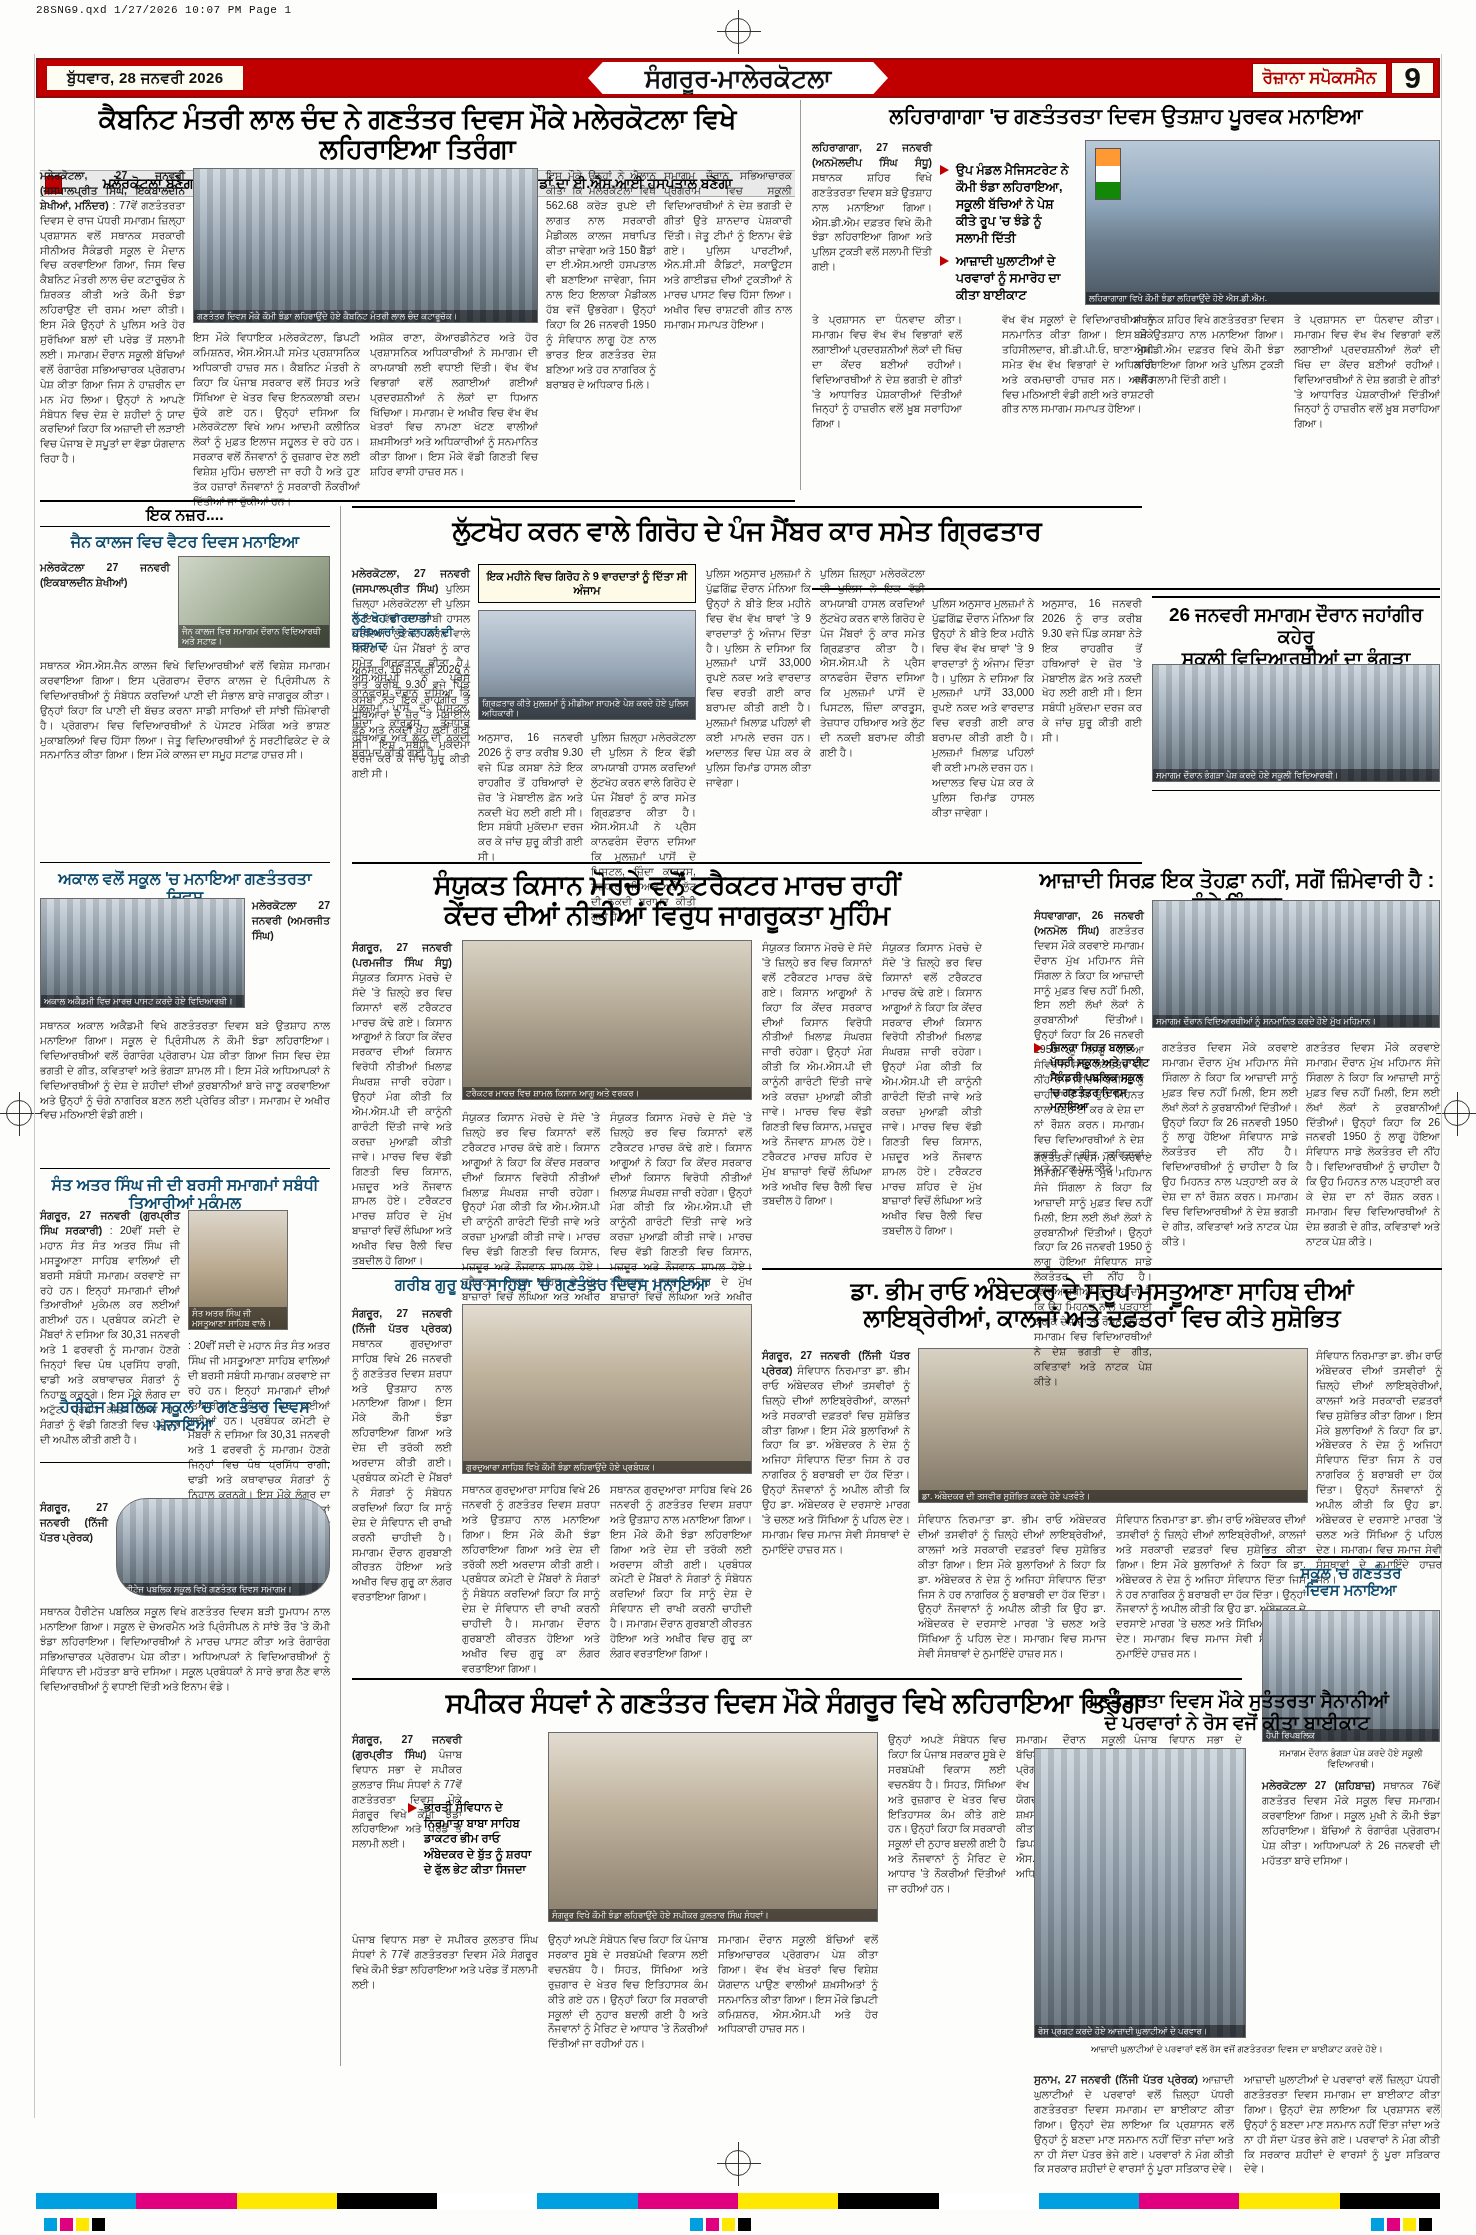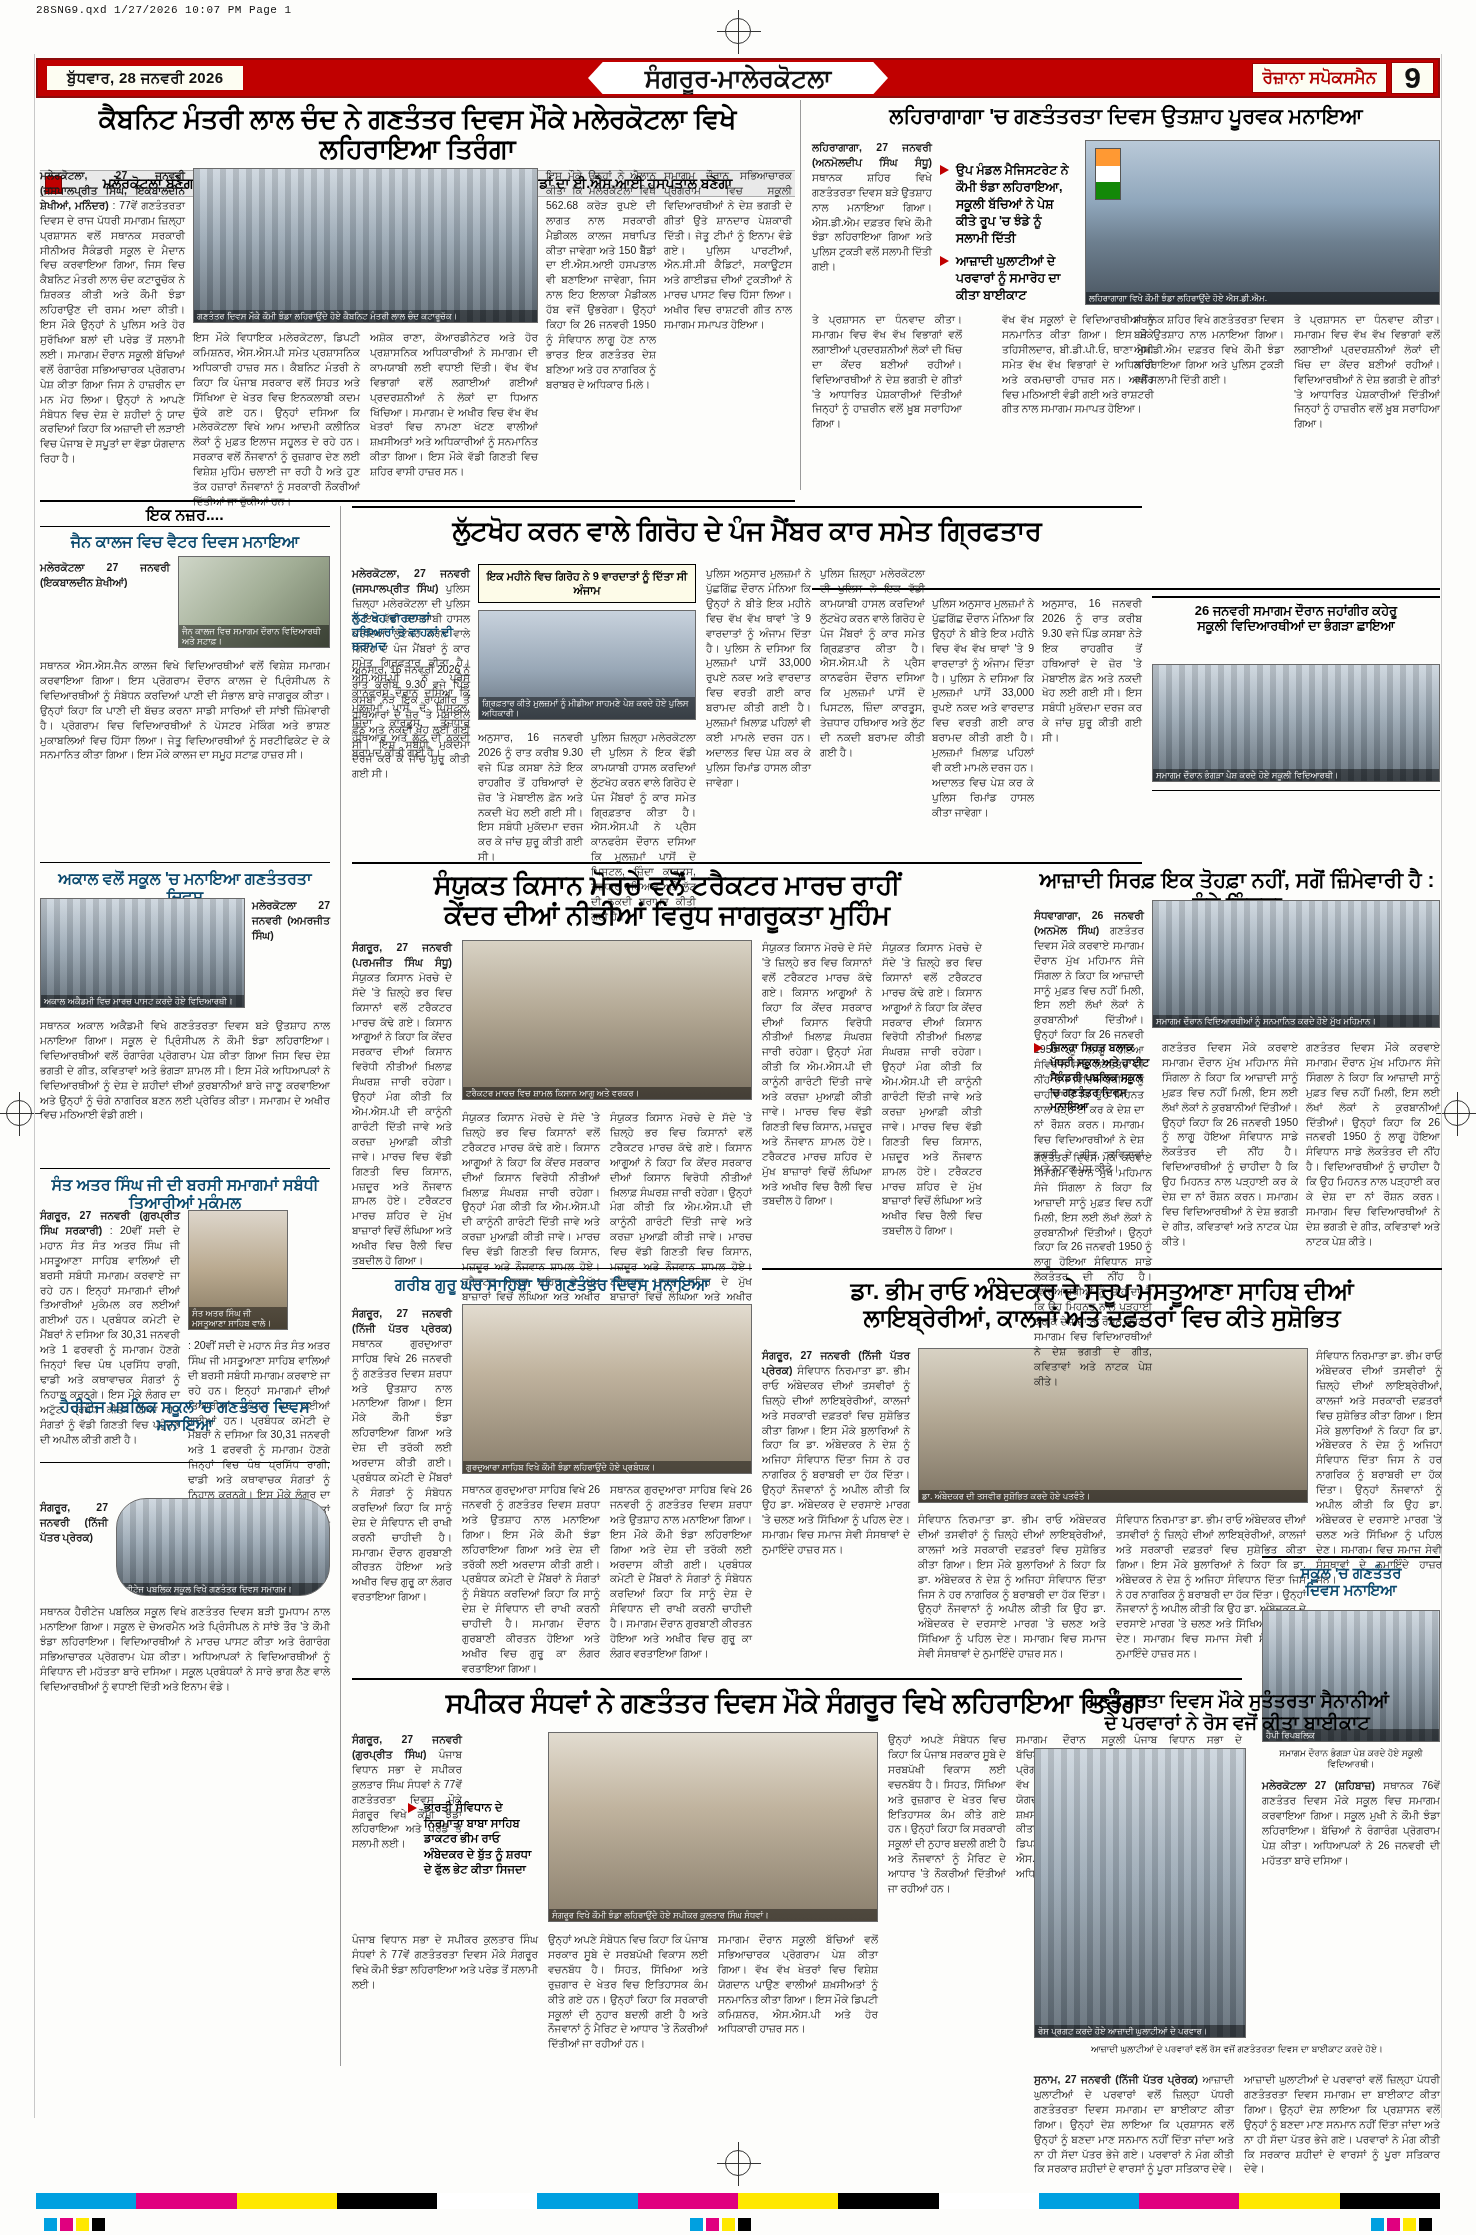--- a/index.html
+++ b/index.html
@@ -338,21 +338,21 @@
   </div>
   <div class="blk body-text" style="left:762px; top:1348px; width:148px;">
     <span class="dateline">ਸੰਗਰੂਰ, 27 ਜਨਵਰੀ (ਨਿੱਜੀ ਪੱਤਰ ਪ੍ਰੇਰਕ)</span>
     <span>ਸੰਵਿਧਾਨ ਨਿਰਮਾਤਾ ਡਾ. ਭੀਮ ਰਾਓ ਅੰਬੇਦਕਰ ਦੀਆਂ ਤਸਵੀਰਾਂ ਨੂੰ ਜ਼ਿਲ੍ਹੇ ਦੀਆਂ ਲਾਇਬ੍ਰੇਰੀਆਂ, ਕਾਲਜਾਂ ਅਤੇ ਸਰਕਾਰੀ ਦਫ਼ਤਰਾਂ ਵਿਚ ਸੁਸ਼ੋਭਿਤ ਕੀਤਾ ਗਿਆ। ਇਸ ਮੌਕੇ ਬੁਲਾਰਿਆਂ ਨੇ ਕਿਹਾ ਕਿ ਡਾ. ਅੰਬੇਦਕਰ ਨੇ ਦੇਸ਼ ਨੂੰ ਅਜਿਹਾ ਸੰਵਿਧਾਨ ਦਿੱਤਾ ਜਿਸ ਨੇ ਹਰ ਨਾਗਰਿਕ ਨੂੰ ਬਰਾਬਰੀ ਦਾ ਹੱਕ ਦਿੱਤਾ। ਉਨ੍ਹਾਂ ਨੌਜਵਾਨਾਂ ਨੂੰ ਅਪੀਲ ਕੀਤੀ ਕਿ ਉਹ ਡਾ. ਅੰਬੇਦਕਰ ਦੇ ਦਰਸਾਏ ਮਾਰਗ 'ਤੇ ਚਲਣ ਅਤੇ ਸਿੱਖਿਆ ਨੂੰ ਪਹਿਲ ਦੇਣ। ਸਮਾਗਮ ਵਿਚ ਸਮਾਜ ਸੇਵੀ ਸੰਸਥਾਵਾਂ ਦੇ ਨੁਮਾਇੰਦੇ ਹਾਜ਼ਰ ਸਨ।</span>
   </div>
   <div class="blk body-text" style="left:918px; top:1512px; width:188px;">ਸੰਵਿਧਾਨ ਨਿਰਮਾਤਾ ਡਾ. ਭੀਮ ਰਾਓ ਅੰਬੇਦਕਰ ਦੀਆਂ ਤਸਵੀਰਾਂ ਨੂੰ ਜ਼ਿਲ੍ਹੇ ਦੀਆਂ ਲਾਇਬ੍ਰੇਰੀਆਂ, ਕਾਲਜਾਂ ਅਤੇ ਸਰਕਾਰੀ ਦਫ਼ਤਰਾਂ ਵਿਚ ਸੁਸ਼ੋਭਿਤ ਕੀਤਾ ਗਿਆ। ਇਸ ਮੌਕੇ ਬੁਲਾਰਿਆਂ ਨੇ ਕਿਹਾ ਕਿ ਡਾ. ਅੰਬੇਦਕਰ ਨੇ ਦੇਸ਼ ਨੂੰ ਅਜਿਹਾ ਸੰਵਿਧਾਨ ਦਿੱਤਾ ਜਿਸ ਨੇ ਹਰ ਨਾਗਰਿਕ ਨੂੰ ਬਰਾਬਰੀ ਦਾ ਹੱਕ ਦਿੱਤਾ। ਉਨ੍ਹਾਂ ਨੌਜਵਾਨਾਂ ਨੂੰ ਅਪੀਲ ਕੀਤੀ ਕਿ ਉਹ ਡਾ. ਅੰਬੇਦਕਰ ਦੇ ਦਰਸਾਏ ਮਾਰਗ 'ਤੇ ਚਲਣ ਅਤੇ ਸਿੱਖਿਆ ਨੂੰ ਪਹਿਲ ਦੇਣ। ਸਮਾਗਮ ਵਿਚ ਸਮਾਜ ਸੇਵੀ ਸੰਸਥਾਵਾਂ ਦੇ ਨੁਮਾਇੰਦੇ ਹਾਜ਼ਰ ਸਨ।</div>
   <div class="blk body-text" style="left:1116px; top:1512px; width:190px;">ਸੰਵਿਧਾਨ ਨਿਰਮਾਤਾ ਡਾ. ਭੀਮ ਰਾਓ ਅੰਬੇਦਕਰ ਦੀਆਂ ਤਸਵੀਰਾਂ ਨੂੰ ਜ਼ਿਲ੍ਹੇ ਦੀਆਂ ਲਾਇਬ੍ਰੇਰੀਆਂ, ਕਾਲਜਾਂ ਅਤੇ ਸਰਕਾਰੀ ਦਫ਼ਤਰਾਂ ਵਿਚ ਸੁਸ਼ੋਭਿਤ ਕੀਤਾ ਗਿਆ। ਇਸ ਮੌਕੇ ਬੁਲਾਰਿਆਂ ਨੇ ਕਿਹਾ ਕਿ ਡਾ. ਅੰਬੇਦਕਰ ਨੇ ਦੇਸ਼ ਨੂੰ ਅਜਿਹਾ ਸੰਵਿਧਾਨ ਦਿੱਤਾ ਜਿਸ ਨੇ ਹਰ ਨਾਗਰਿਕ ਨੂੰ ਬਰਾਬਰੀ ਦਾ ਹੱਕ ਦਿੱਤਾ। ਉਨ੍ਹਾਂ ਨੌਜਵਾਨਾਂ ਨੂੰ ਅਪੀਲ ਕੀਤੀ ਕਿ ਉਹ ਡਾ. ਅੰਬੇਦਕਰ ਦੇ ਦਰਸਾਏ ਮਾਰਗ 'ਤੇ ਚਲਣ ਅਤੇ ਸਿੱਖਿਆ ਨੂੰ ਪਹਿਲ ਦੇਣ। ਸਮਾਗਮ ਵਿਚ ਸਮਾਜ ਸੇਵੀ ਸੰਸਥਾਵਾਂ ਦੇ ਨੁਮਾਇੰਦੇ ਹਾਜ਼ਰ ਸਨ।</div>
   <div class="blk body-text" style="left:1316px; top:1348px; width:126px;">ਸੰਵਿਧਾਨ ਨਿਰਮਾਤਾ ਡਾ. ਭੀਮ ਰਾਓ ਅੰਬੇਦਕਰ ਦੀਆਂ ਤਸਵੀਰਾਂ ਨੂੰ ਜ਼ਿਲ੍ਹੇ ਦੀਆਂ ਲਾਇਬ੍ਰੇਰੀਆਂ, ਕਾਲਜਾਂ ਅਤੇ ਸਰਕਾਰੀ ਦਫ਼ਤਰਾਂ ਵਿਚ ਸੁਸ਼ੋਭਿਤ ਕੀਤਾ ਗਿਆ। ਇਸ ਮੌਕੇ ਬੁਲਾਰਿਆਂ ਨੇ ਕਿਹਾ ਕਿ ਡਾ. ਅੰਬੇਦਕਰ ਨੇ ਦੇਸ਼ ਨੂੰ ਅਜਿਹਾ ਸੰਵਿਧਾਨ ਦਿੱਤਾ ਜਿਸ ਨੇ ਹਰ ਨਾਗਰਿਕ ਨੂੰ ਬਰਾਬਰੀ ਦਾ ਹੱਕ ਦਿੱਤਾ। ਉਨ੍ਹਾਂ ਨੌਜਵਾਨਾਂ ਨੂੰ ਅਪੀਲ ਕੀਤੀ ਕਿ ਉਹ ਡਾ. ਅੰਬੇਦਕਰ ਦੇ ਦਰਸਾਏ ਮਾਰਗ 'ਤੇ ਚਲਣ ਅਤੇ ਸਿੱਖਿਆ ਨੂੰ ਪਹਿਲ ਦੇਣ। ਸਮਾਗਮ ਵਿਚ ਸਮਾਜ ਸੇਵੀ ਸੰਸਥਾਵਾਂ ਦੇ ਨੁਮਾਇੰਦੇ ਹਾਜ਼ਰ ਸਨ।</div>
 
   <div class="blk rule2" style="left:1152px; top:596px; width:288px;"></div>
-  <div class="blk h2" style="left:1152px; top:604px; width:288px; font-size:13px;">
+  <div class="blk h2" style="left:1152px; top:604px; width:288px; font-size:19px;">
     <div>26 ਜਨਵਰੀ ਸਮਾਗਮ ਦੌਰਾਨ ਜਹਾਂਗੀਰ ਕਹੇਰੂ</div>
     <div>ਸਕੂਲੀ ਵਿਦਿਆਰਥੀਆਂ ਦਾ ਭੰਗੜਾ ਛਾਇਆ</div>
   </div>
   <div class="photo ph-crowd blk" style="left:1152px; top:664px; width:288px; height:118px;">
     <div class="cap">ਸਮਾਗਮ ਦੌਰਾਨ ਭੰਗੜਾ ਪੇਸ਼ ਕਰਦੇ ਹੋਏ ਸਕੂਲੀ ਵਿਦਿਆਰਥੀ।</div>
   </div>
 
   <div class="blk rule" style="left:1152px; top:790px; width:288px;"></div>
 
   <div class="blk h2" style="left:1034px; top:868px; width:406px; font-size:21px;">ਆਜ਼ਾਦੀ ਸਿਰਫ਼ ਇਕ ਤੋਹਫ਼ਾ ਨਹੀਂ, ਸਗੋਂ ਜ਼ਿੰਮੇਵਾਰੀ ਹੈ : ਸੰਜੇ ਸਿੰਗਲਾ</div>

